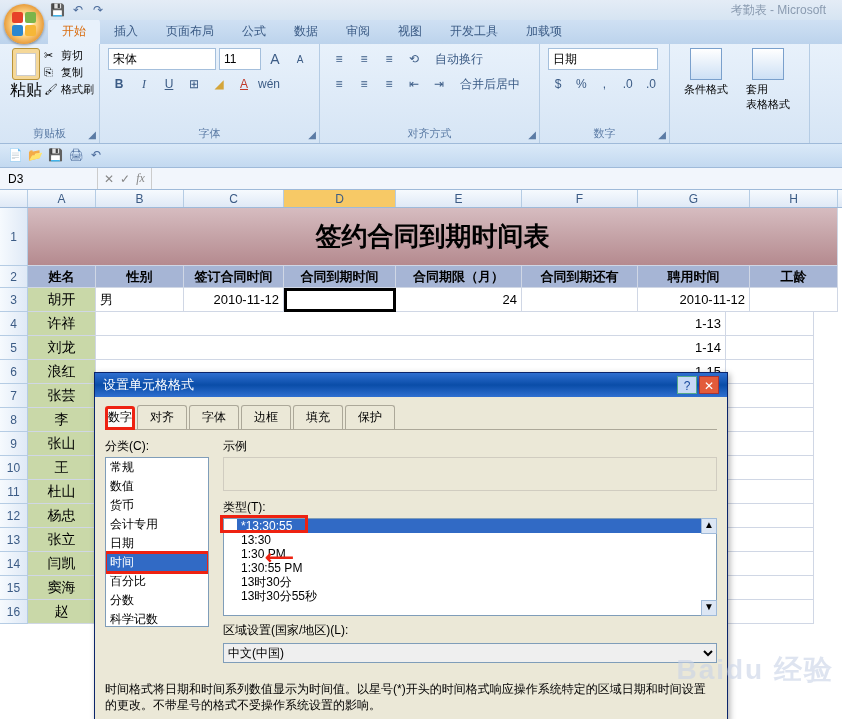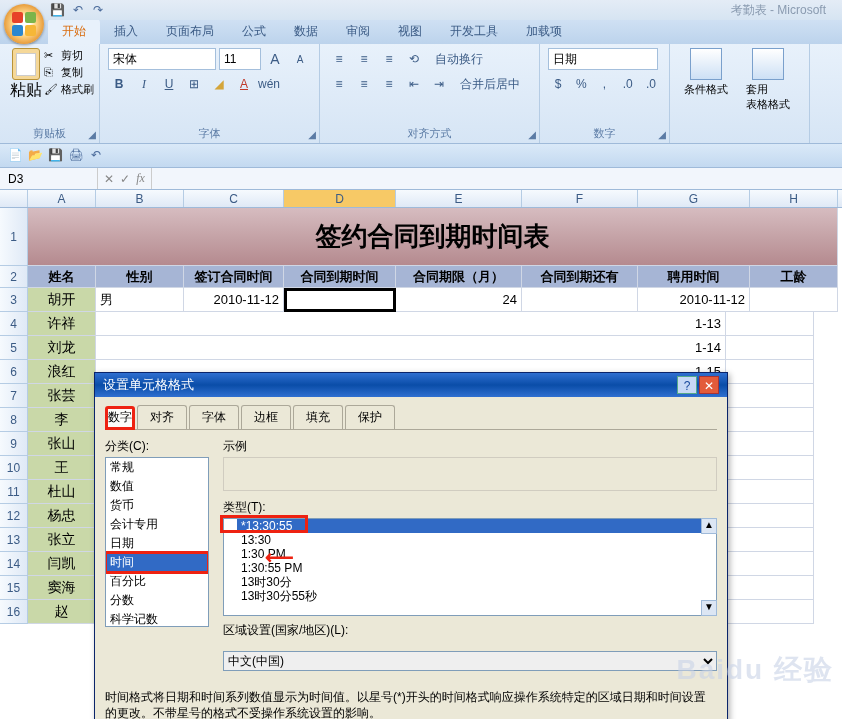--- a/index.html
+++ b/index.html
@@ -107,21 +107,21 @@
     .cat-item { padding: 1px 4px; cursor: pointer; }
     .cat-item.sel { background: #316ac5; color: #fff; }
     .red-outline { outline: 3px solid #e21; outline-offset: -1px; }
     .red-arrow { color: #e21; position: absolute; font-size: 20px; font-weight: bold; }
     
     .right-col { flex: 1; }
     .example-box { border: 1px solid #d0ccc0; padding: 4px; margin-bottom: 8px; font-size: 12px; min-height: 34px; }
     .type-list { border: 1px solid #7f9db9; background: #fff; height: 98px; overflow-y: auto; font-size: 12px; position: relative; }
     .type-item { padding: 0 4px; cursor: pointer; line-height: 14px; margin-left: 13px; }
     .type-item.sel { background: #316ac5; color: #fff; }
-    .locale-sel { width: 100%; border: 1px solid #7f9db9; font-size: 12px; height: 20px; margin-top: 10px; }
+    .locale-sel { width: 100%; border: 1px solid #7f9db9; font-size: 12px; height: 20px; margin-top: 2px; }
     .dlg-note { font-size: 12px; margin-top: 18px; line-height: 16px; }
     
     .watermark { position: absolute; right: 8px; bottom: 30px; font-size: 28px; color: rgba(200,210,230,0.6); font-weight: bold; letter-spacing: 2px; z-index: 200; pointer-events: none; }
     .type-scroll-up, .type-scroll-down { position: absolute; right: 0; width: 16px; height: 16px; background: #dce6f4; border: 1px solid #9fbad9; font-size: 10px; text-align: center; cursor: pointer; }
   </style>
 </head>
 <body>
 
 <div class="titlebar">
   <span class="title-text">考勤表 - Microsoft</span>

